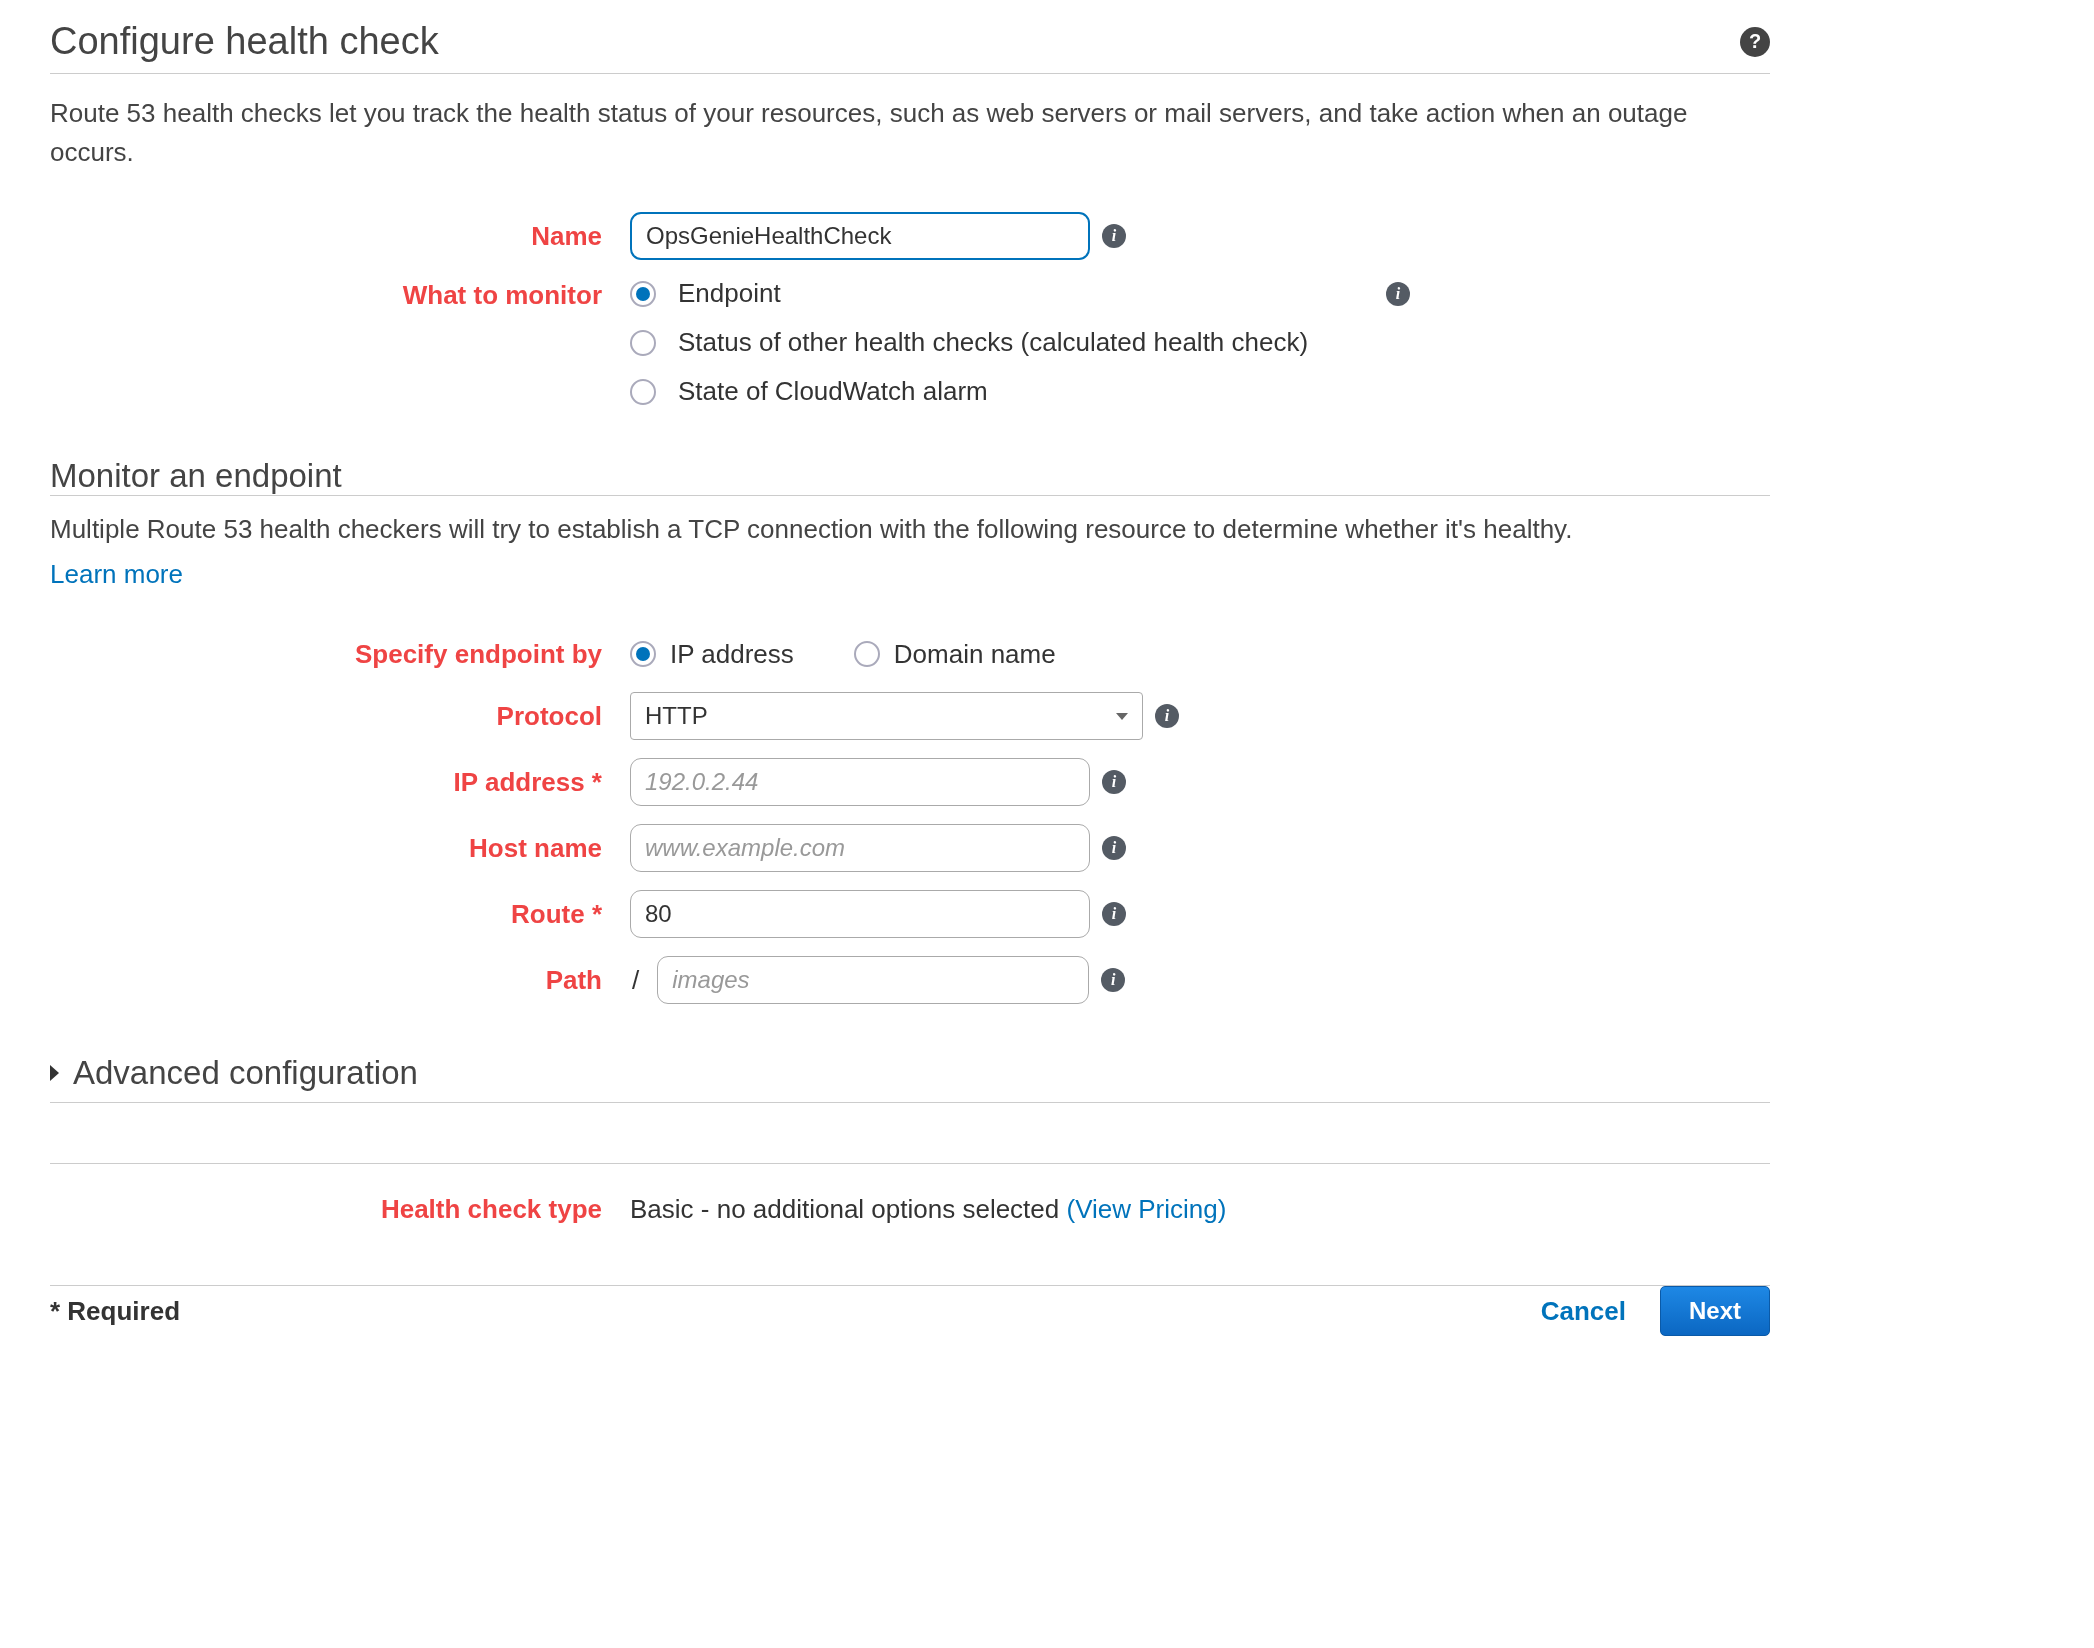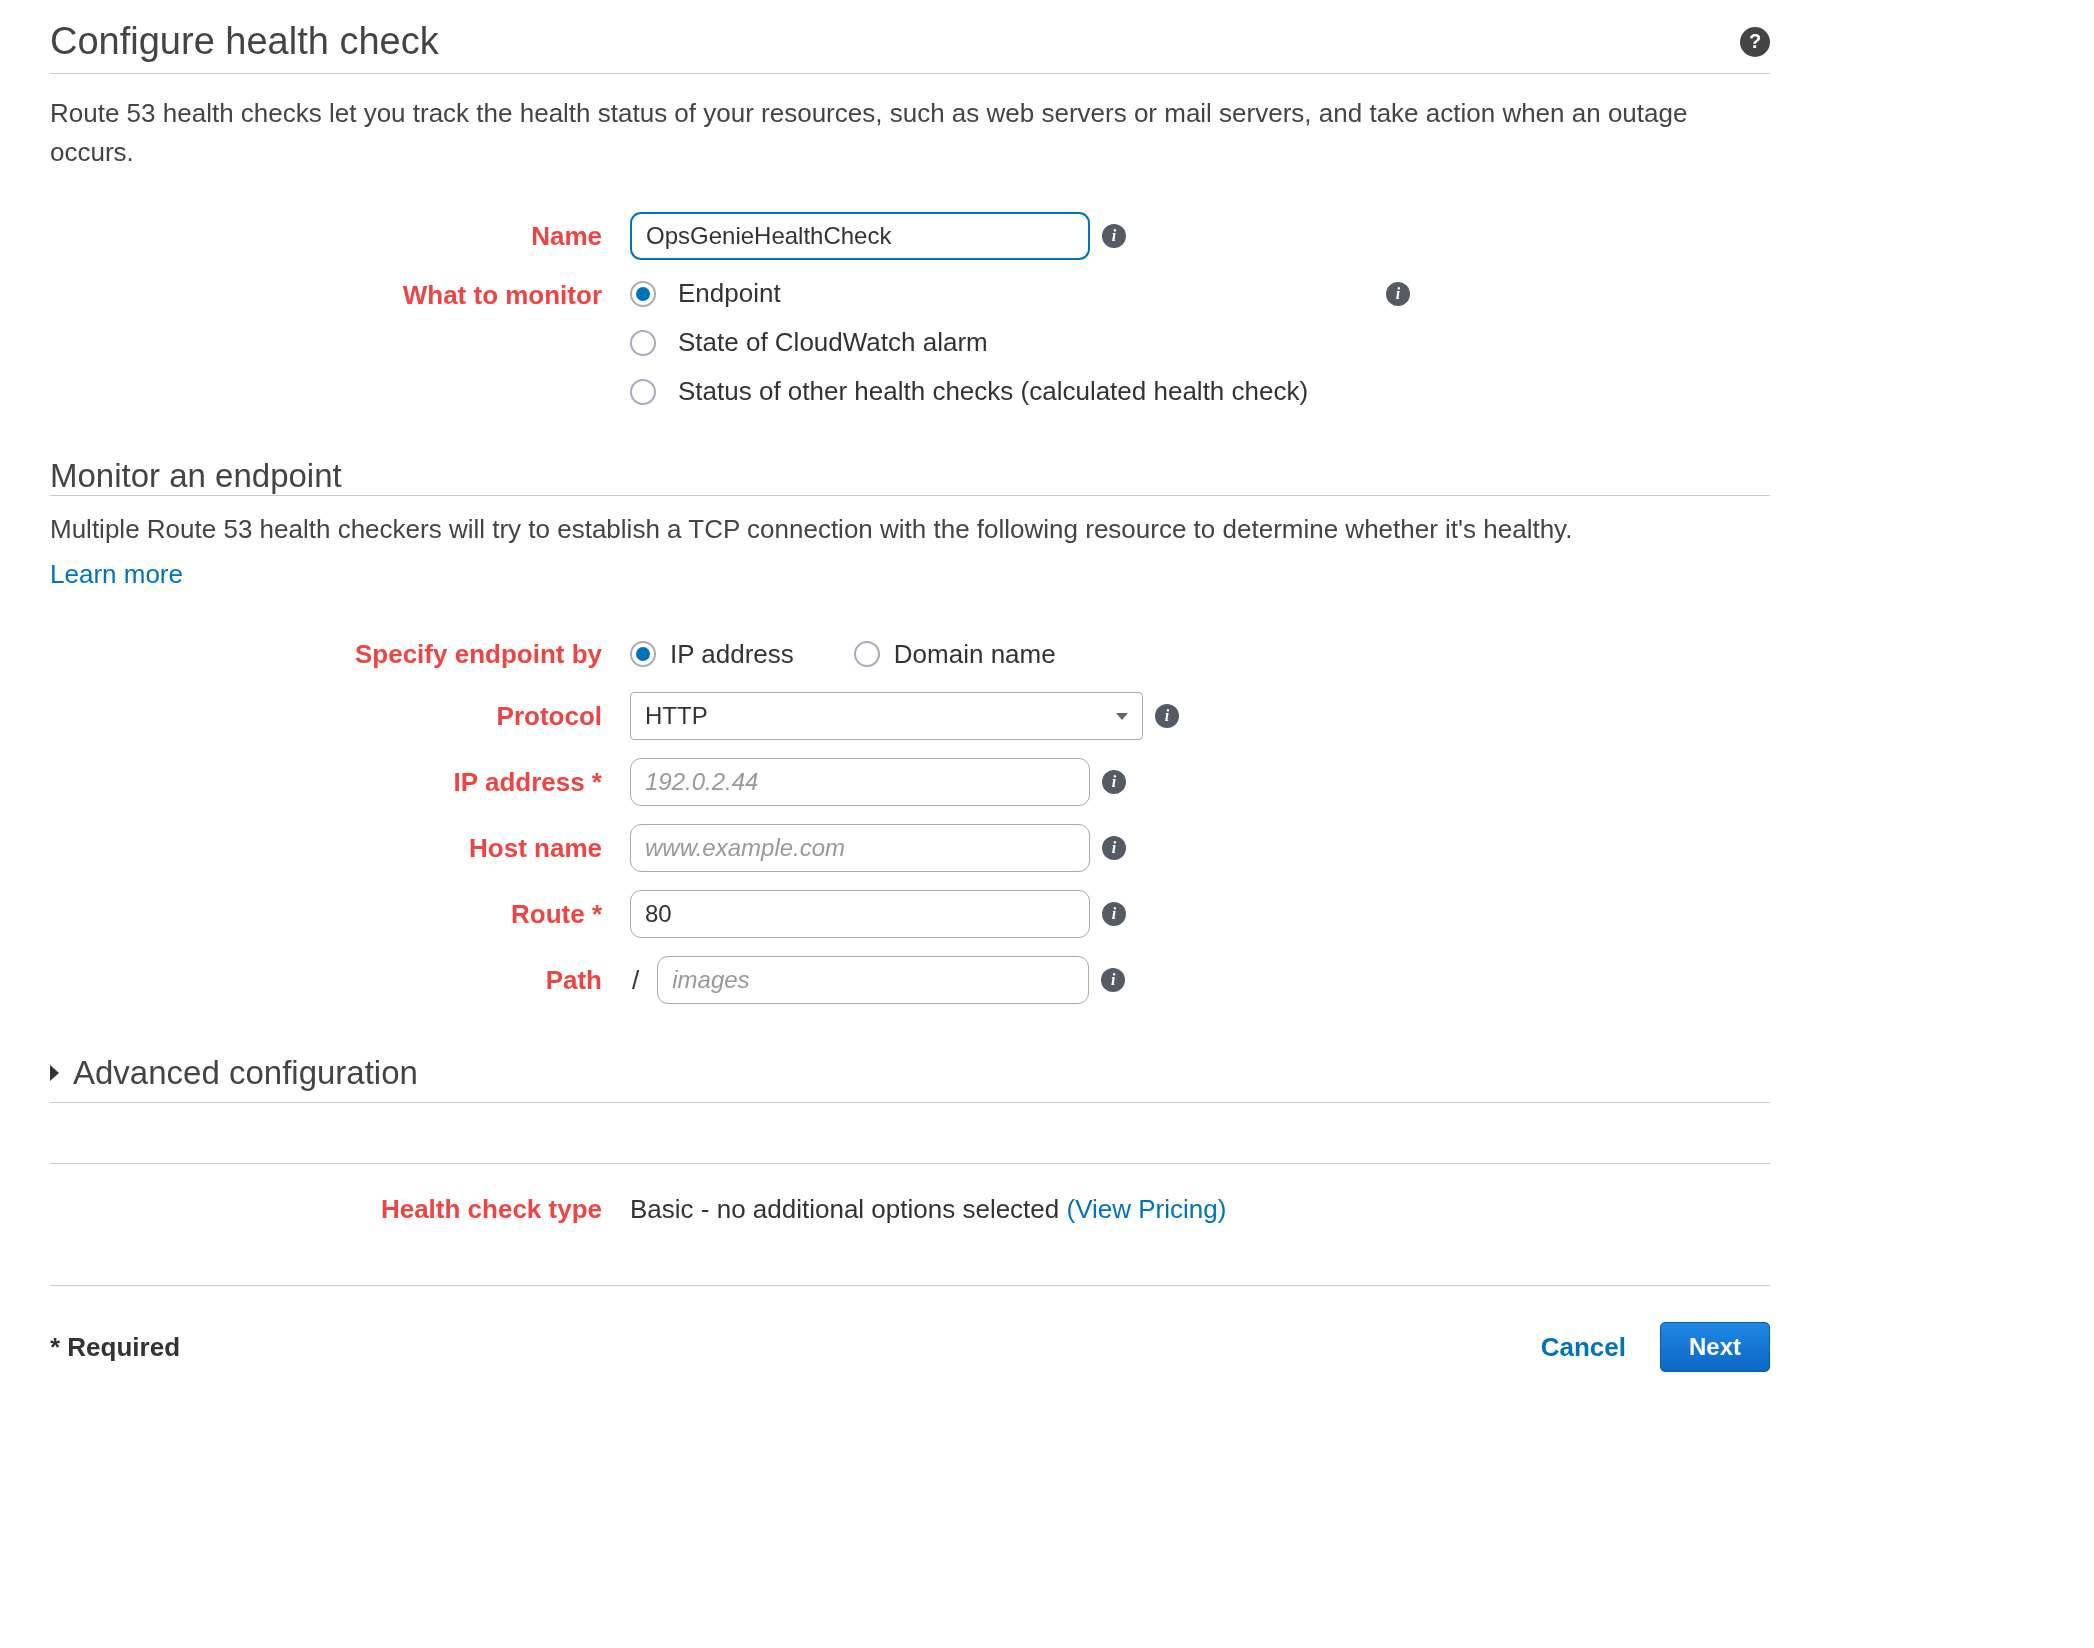--- a/index.html
+++ b/index.html
@@ -187,21 +187,20 @@
       display: flex;
       align-items: center;
       font-size: 26px;
     }
     .hc-type-row .form-label { font-weight: 700; }
     .hc-type-value { color: #333; }
     
     .footer {
       border-top: 1px solid #ccc;
       margin-top: 60px;
-      padding-top: 36px;
       display: flex;
       align-items: center;
       justify-content: space-between;
     }
     .required-note { font-weight: 700; font-size: 26px; color: #333; }
     .footer-actions { display: flex; align-items: center; gap: 34px; }
     .cancel-link { color: #0073bb; font-weight: 700; font-size: 26px; cursor: pointer; }
     .next-btn {
       background: linear-gradient(#1e88e5,#0b67c2);
       color: #fff;
@@ -236,25 +235,25 @@
     <div class="form-label" style="padding-top:2px;">What to monitor</div>
     <div class="form-value" style="width:100%;">
       <div class="radio-group" style="width:100%;">
         <div class="radio-row" style="width:780px; justify-content: flex-start;">
           <span class="radio selected"></span>
           <span style="flex:1;">Endpoint</span>
           <span class="info-icon">i</span>
         </div>
         <div class="radio-row">
           <span class="radio"></span>
-          <span>State of CloudWatch alarm</span>
+          <span>Status of other health checks (calculated health check)</span>
         </div>
         <div class="radio-row">
           <span class="radio"></span>
-          <span>Status of other health checks (calculated health check)</span>
+          <span>State of CloudWatch alarm</span>
         </div>
       </div>
     </div>
   </div>
 
   <div class="subsection">
     <div class="sub-title">Monitor an endpoint</div>
     <div class="sub-desc">
       <span>Multiple Route 53 health checkers will try to establish a TCP connection with the following resource to determine whether it's healthy.</span>
       <a class="link" style="display:block; margin-top:6px;">Learn more</a>

